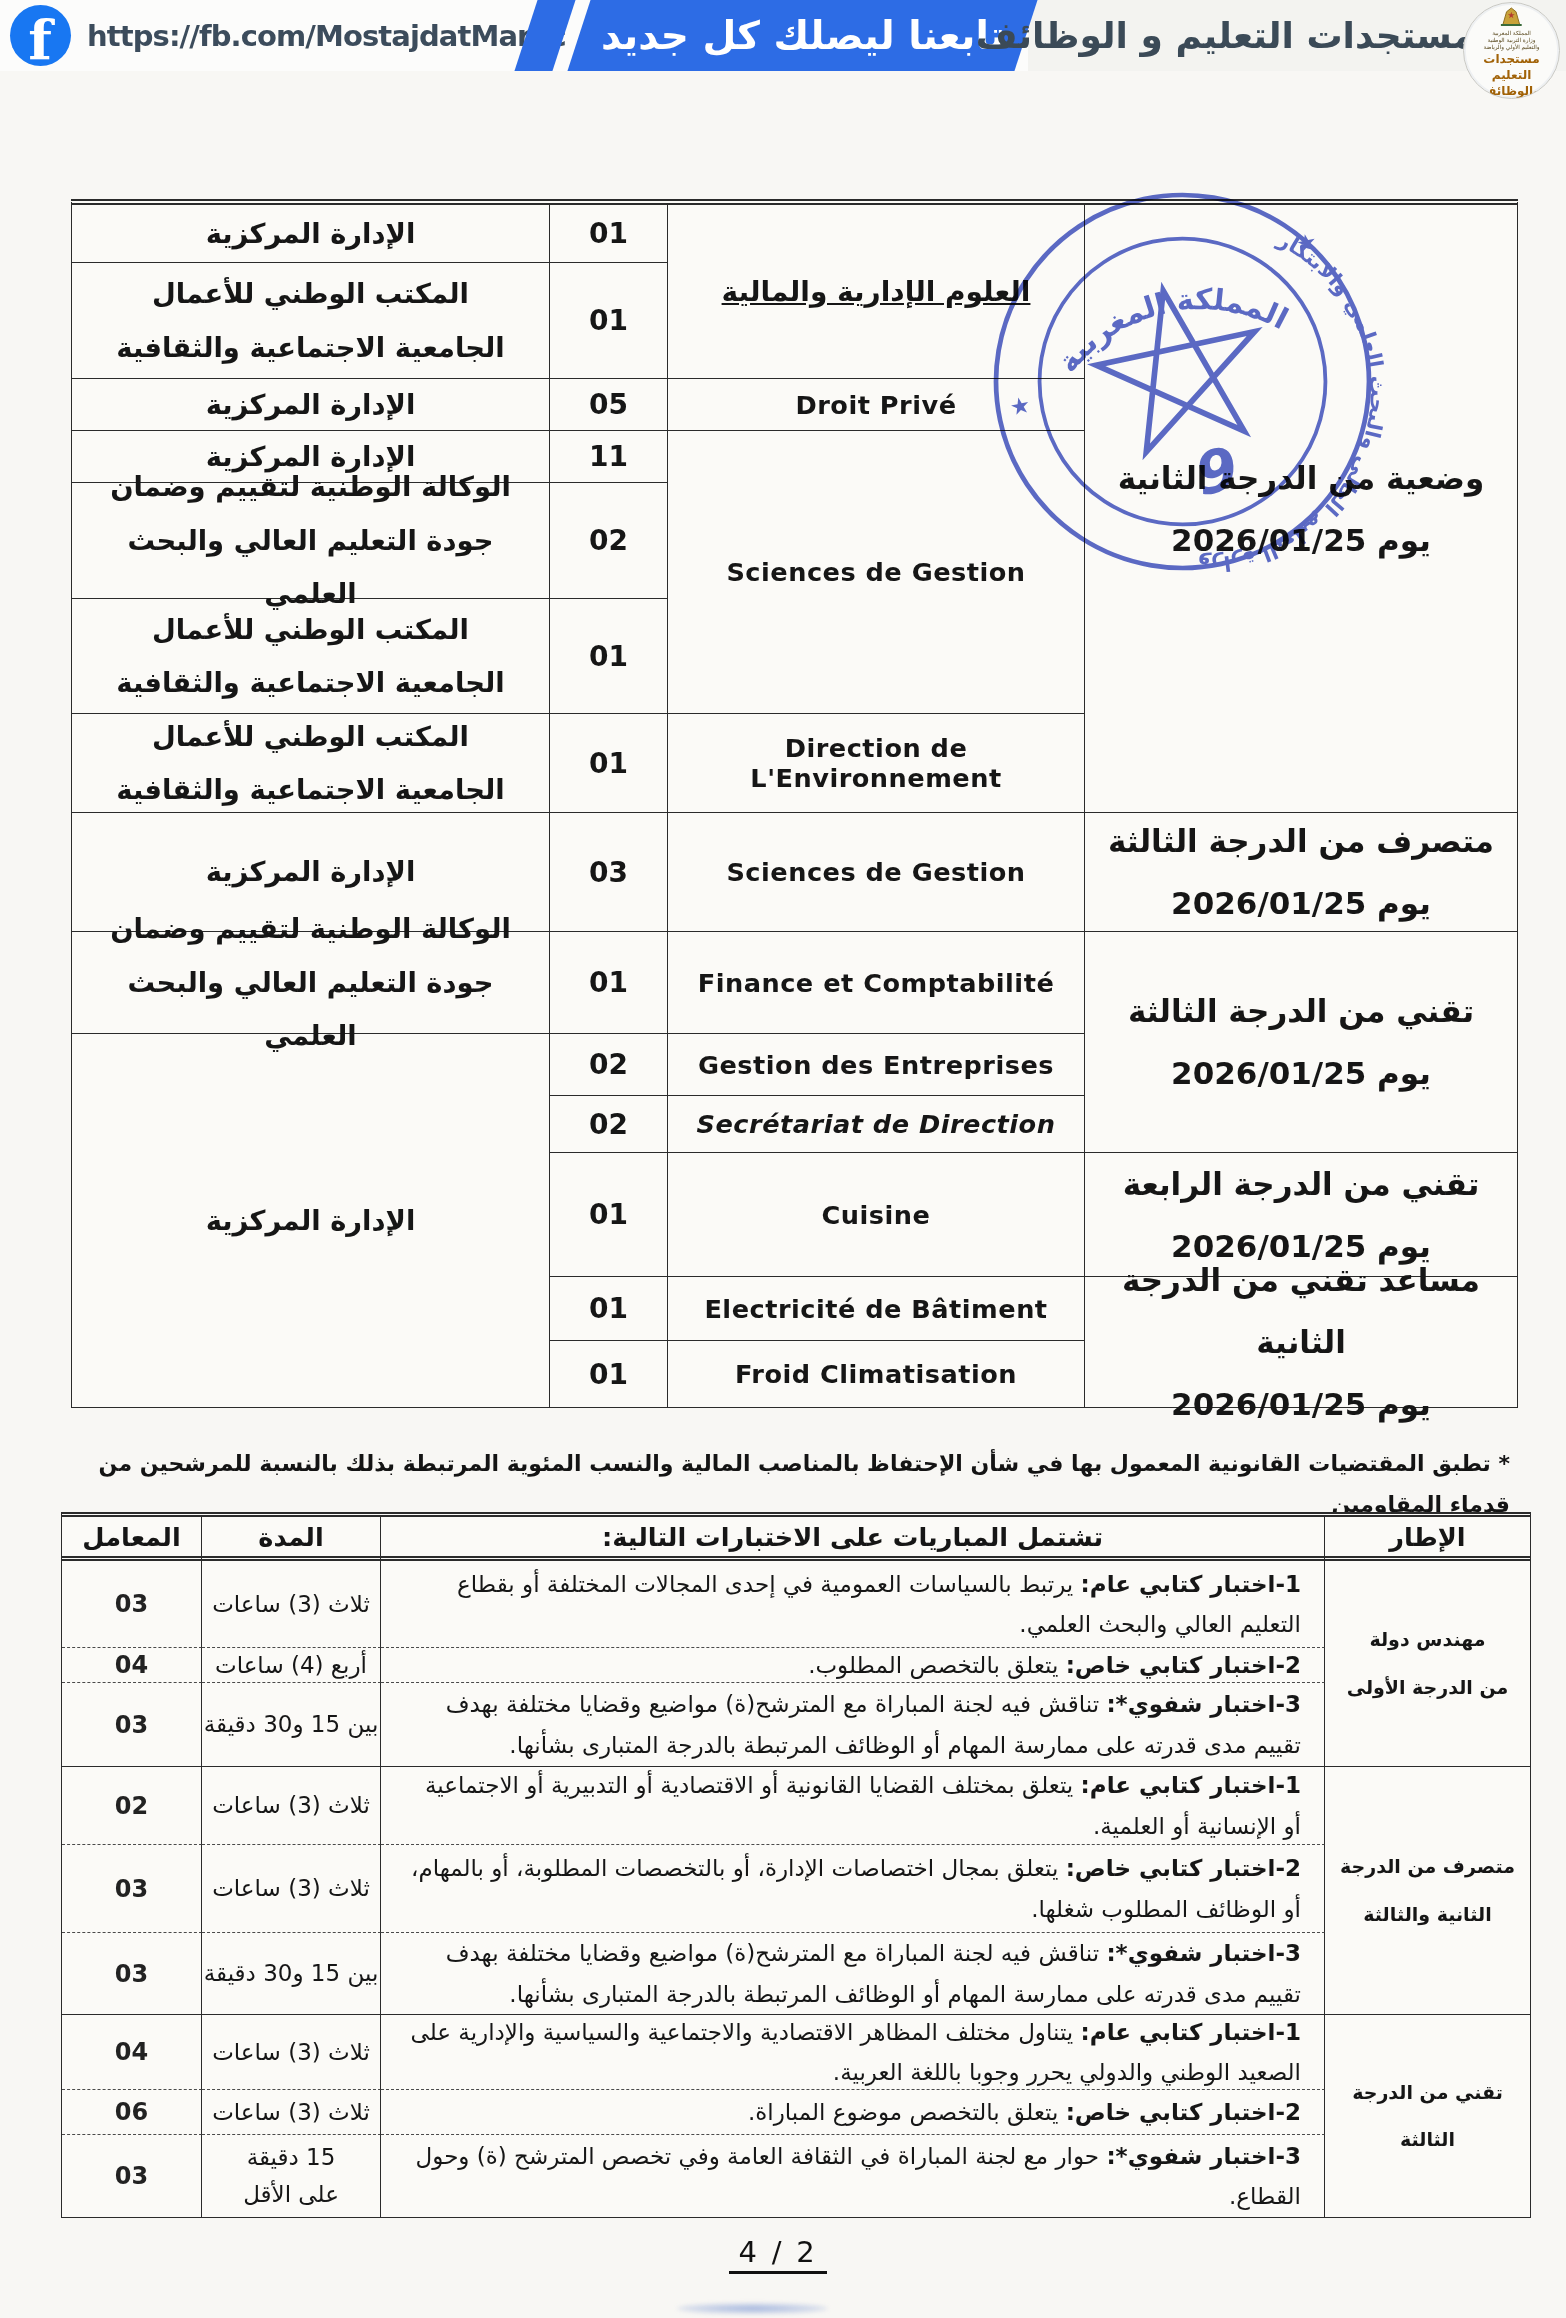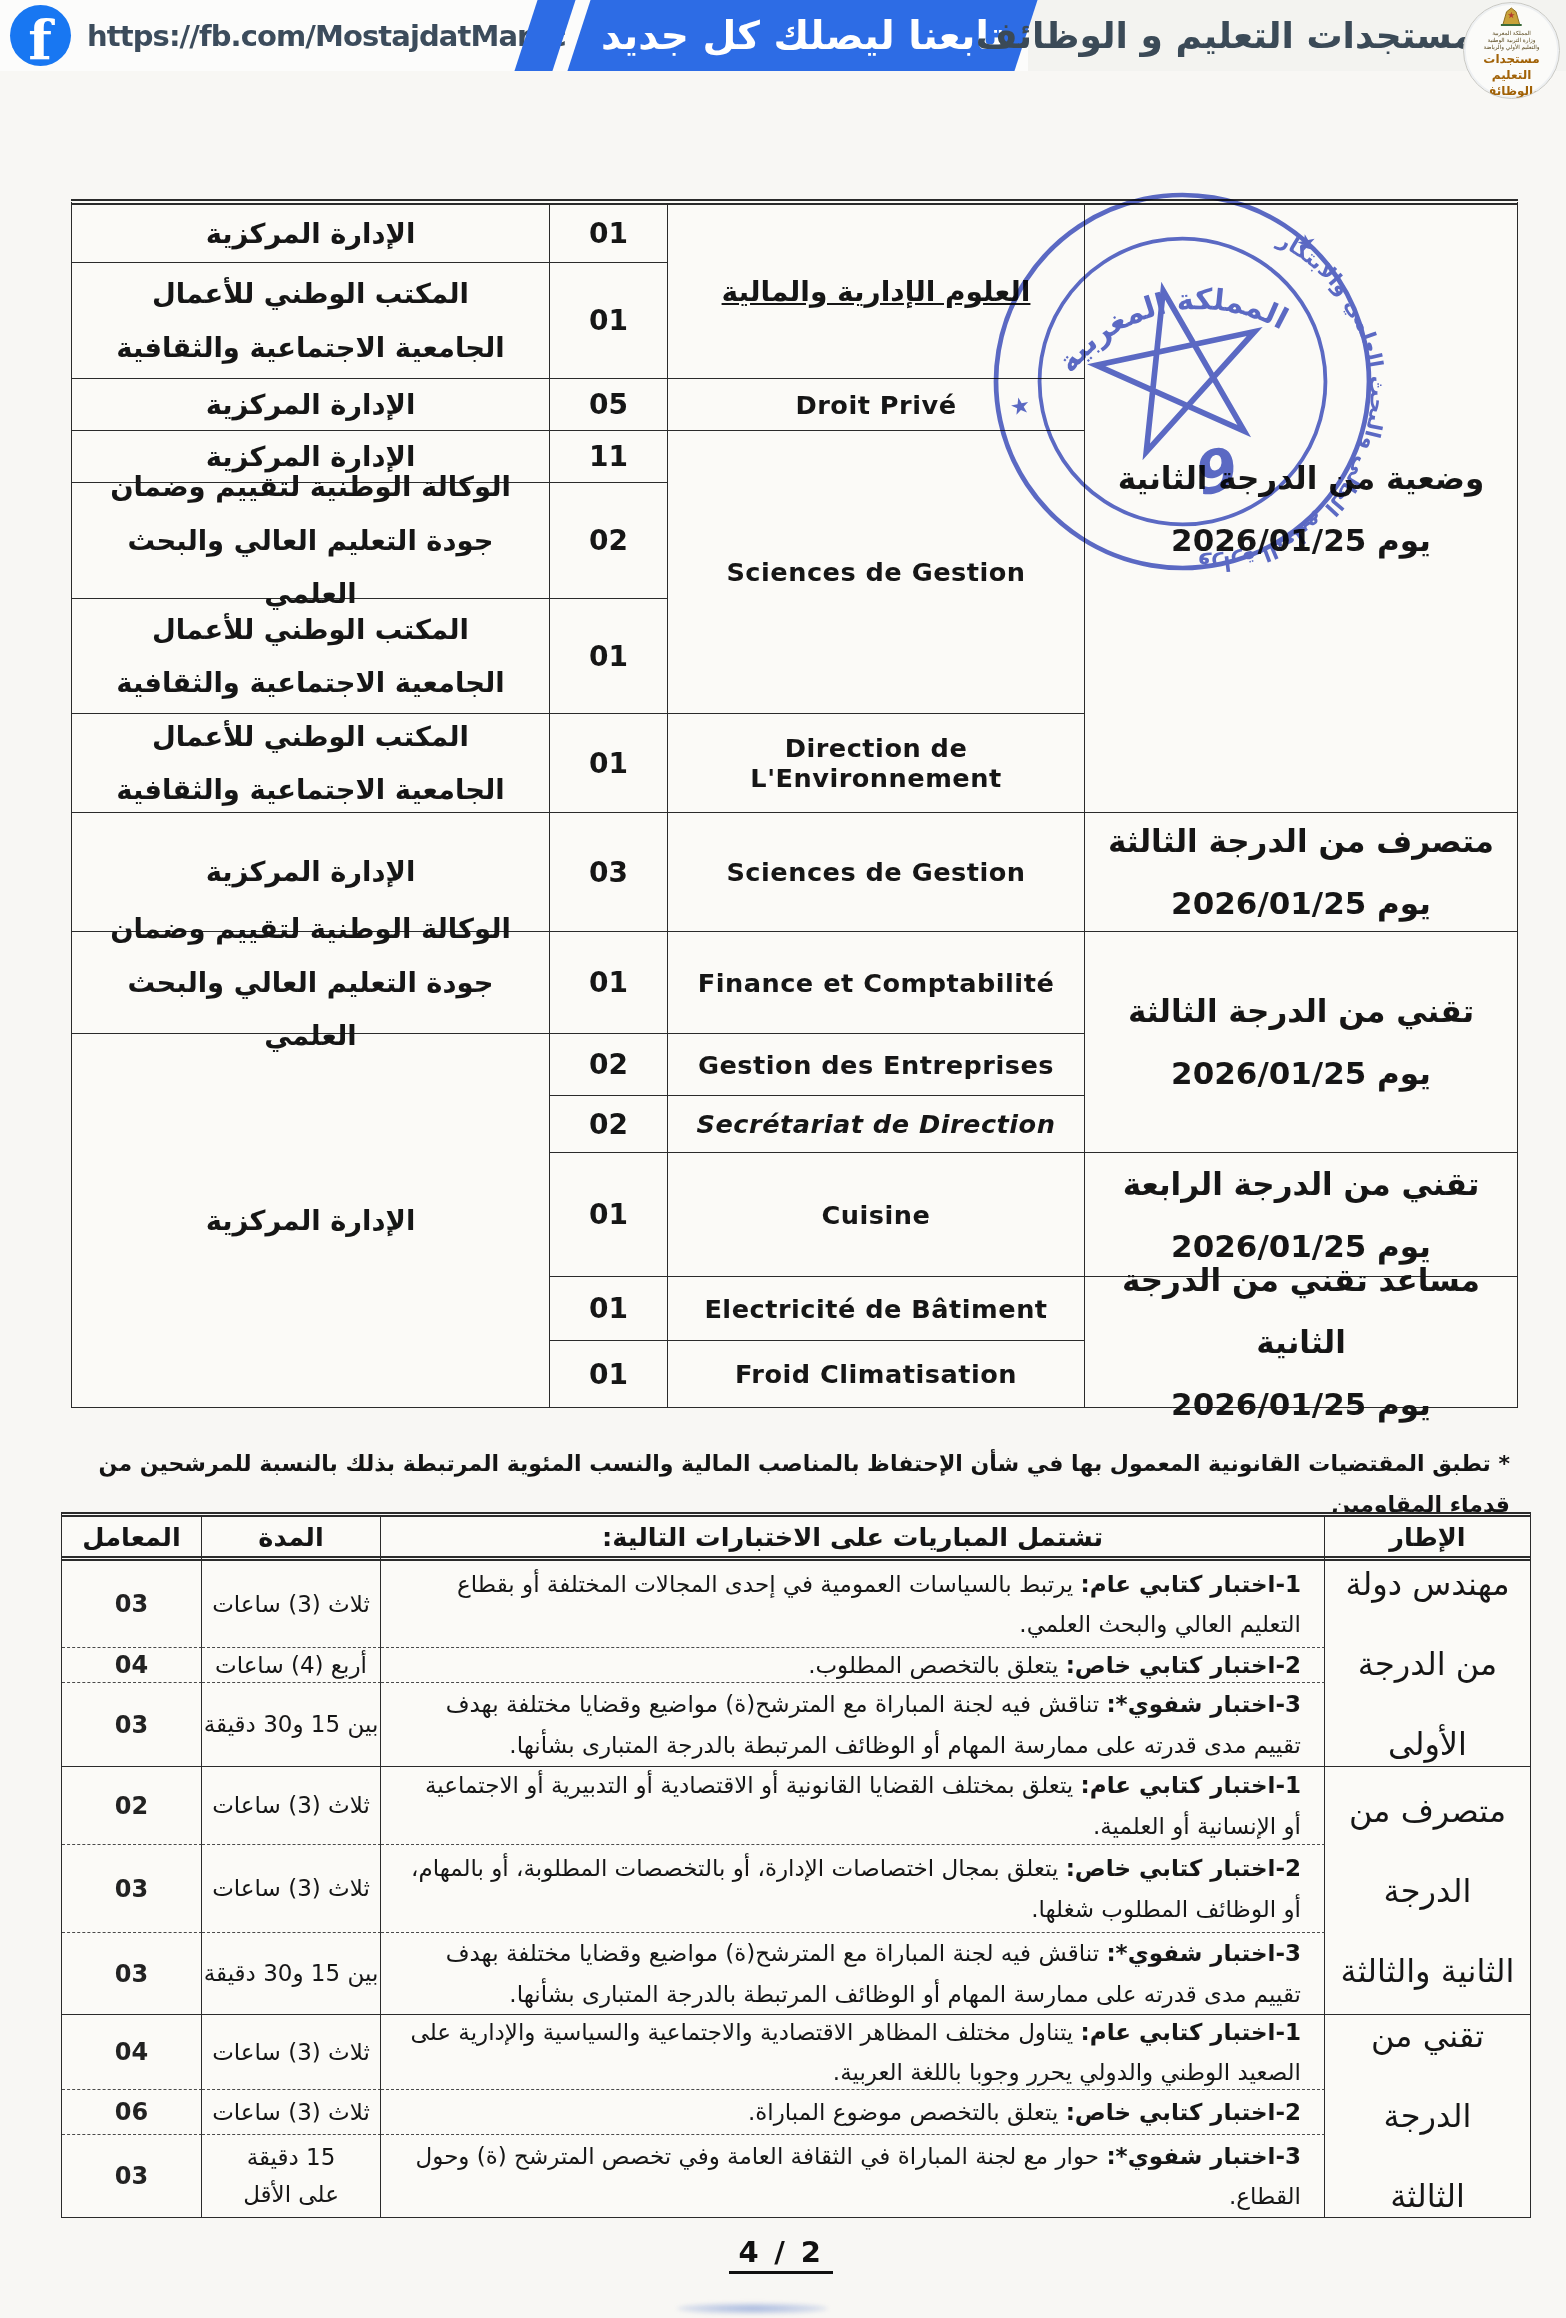--- a/index.html
+++ b/index.html
@@ -57,24 +57,24 @@
     border:1.9px solid #2b2b2b;border-top:5.7px double #2b2b2b;background:#fbfaf7;}
   .t2c{border-right:1.9px solid #2b2b2b;display:flex;align-items:center;justify-content:center;text-align:center;}
   .t2 .rN{border-right:none;}
   .th{font-size:25.6px;font-weight:bold;border-bottom:5.7px double #2b2b2b;direction:rtl;}
   .sd{border-bottom:1.9px dashed #4a4a4a;}
   .ss{border-bottom:1.9px solid #2b2b2b;}
   .coef{font-size:24px;font-weight:bold;color:#222;}
   .dur{font-size:23px;direction:rtl;white-space:pre-line;line-height:1.6;}
   .xc{justify-content:flex-start;direction:rtl;text-align:right;padding:5.7px 23px;font-size:23px;line-height:1.75;display:flex;}
   .xc .b{font-weight:bold;}
-  .frame{font-size:32px;font-weight:normal;line-height:2.5;direction:rtl;}
-
-  
-  .pagenum{position:absolute;left:729px;top:2235px;font-size:29px;font-weight:bold;color:#111;
+  .frame{font-size:19px;font-weight:bold;line-height:2.5;direction:rtl;}
+
+  
+  .pagenum{position:absolute;left:729px;top:2235px;font-size:29px;font-weight:normal;color:#111;
     border-bottom:3.8px solid #111;padding:0 9.5px 1.9px 9.5px;letter-spacing:2.8px;text-align:right;}
   .smudge{position:absolute;left:677px;top:2303px;width:151px;height:11.4px;border-radius:50%;
     background:radial-gradient(ellipse,rgba(96,130,205,0.55),rgba(96,130,205,0));filter:blur(1.9px);}
 </style>
 </head>
 <body>
 
 <div class="page">
 
   <div class="topbar">

